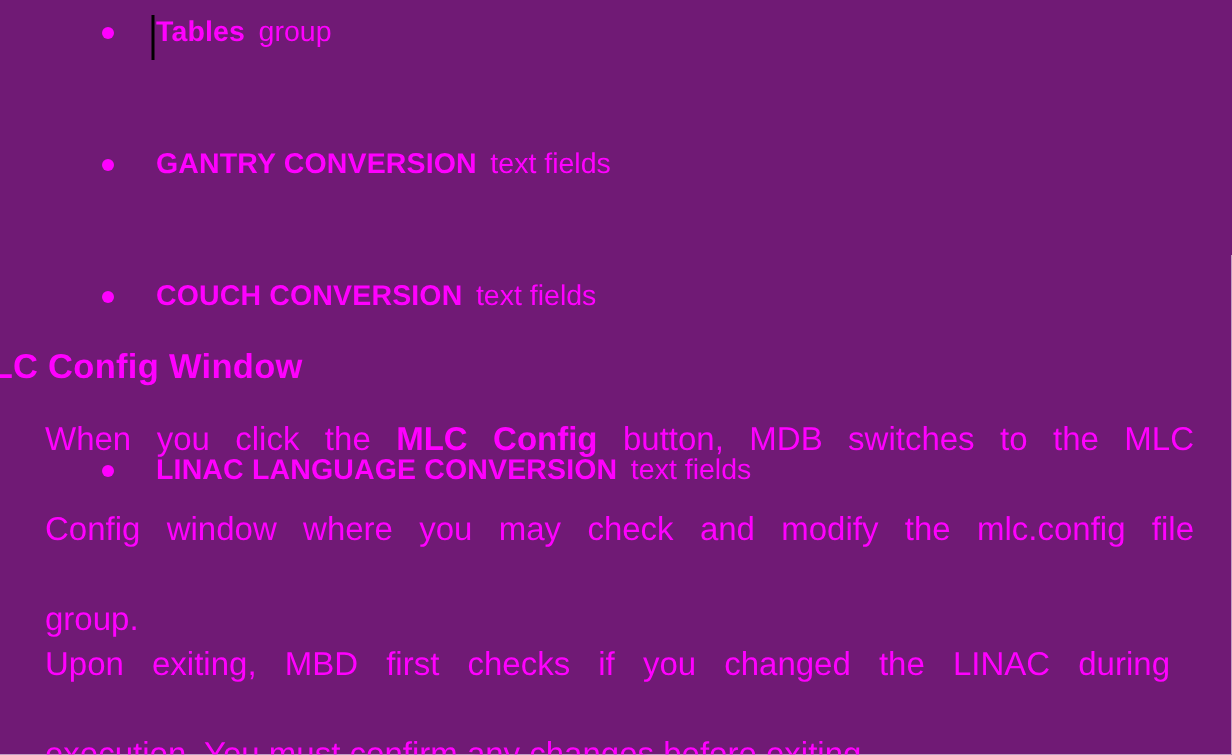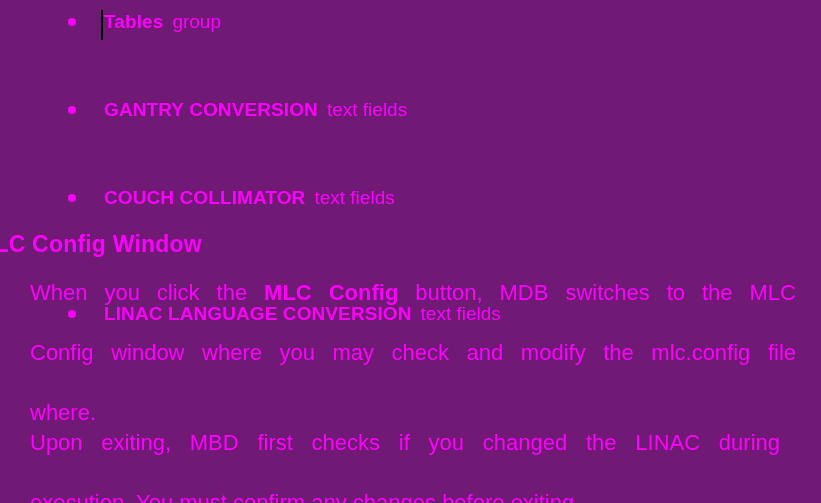--- a/index.html
+++ b/index.html
@@ -143,37 +143,37 @@
       <span class="bullet-text"><span class="b">Tables</span><span class="gap"></span><span class="r">group</span></span>
     </li>
 
     <li class="bullet-item" style="top:44px;">
       <span class="bullet-dot"></span>
       <span class="bullet-text"><span class="b">GANTRY CONVERSION</span><span class="gap"></span><span class="r">text  fields</span></span>
     </li>
 
     <li class="bullet-item" style="top:88px;">
       <span class="bullet-dot"></span>
-      <span class="bullet-text"><span class="b">COUCH COLLIMATOR</span><span class="gap"></span><span class="r">text  fields</span></span>
+      <span class="bullet-text"><span class="b">COUCH CONVERSION</span><span class="gap"></span><span class="r">text  fields</span></span>
     </li>
 
 
     <li class="bullet-item" style="top:160px;">
       <span class="bullet-dot"></span>
       <span class="bullet-text"><span class="b">LINAC LANGUAGE CONVERSION</span><span class="gap"></span><span class="r">text  fields</span></span>
     </li>
 
   </ul>
 
   <div class="heading">oose MLC Config Window</div>
 
   <div class="para para-1">
     <span class="jline"><span>When you click the</span>&nbsp;<span class="b">MLC Config</span>&nbsp;<span>button, MDB switches to the MLC</span></span>
     <span class="jline">Config window where you may check and modify the mlc.config file</span>
-    <span class="jline last">where.</span>
+    <span class="jline last">group.</span>
   </div>
 
   <div class="para para-2">
     <span class="jline">Upon exiting, MBD first checks if you changed the LINAC during</span>
     <span class="jline last">execution. You must confirm any changes before exiting.</span>
   </div>
 
 </div>
 
 </body></html>

